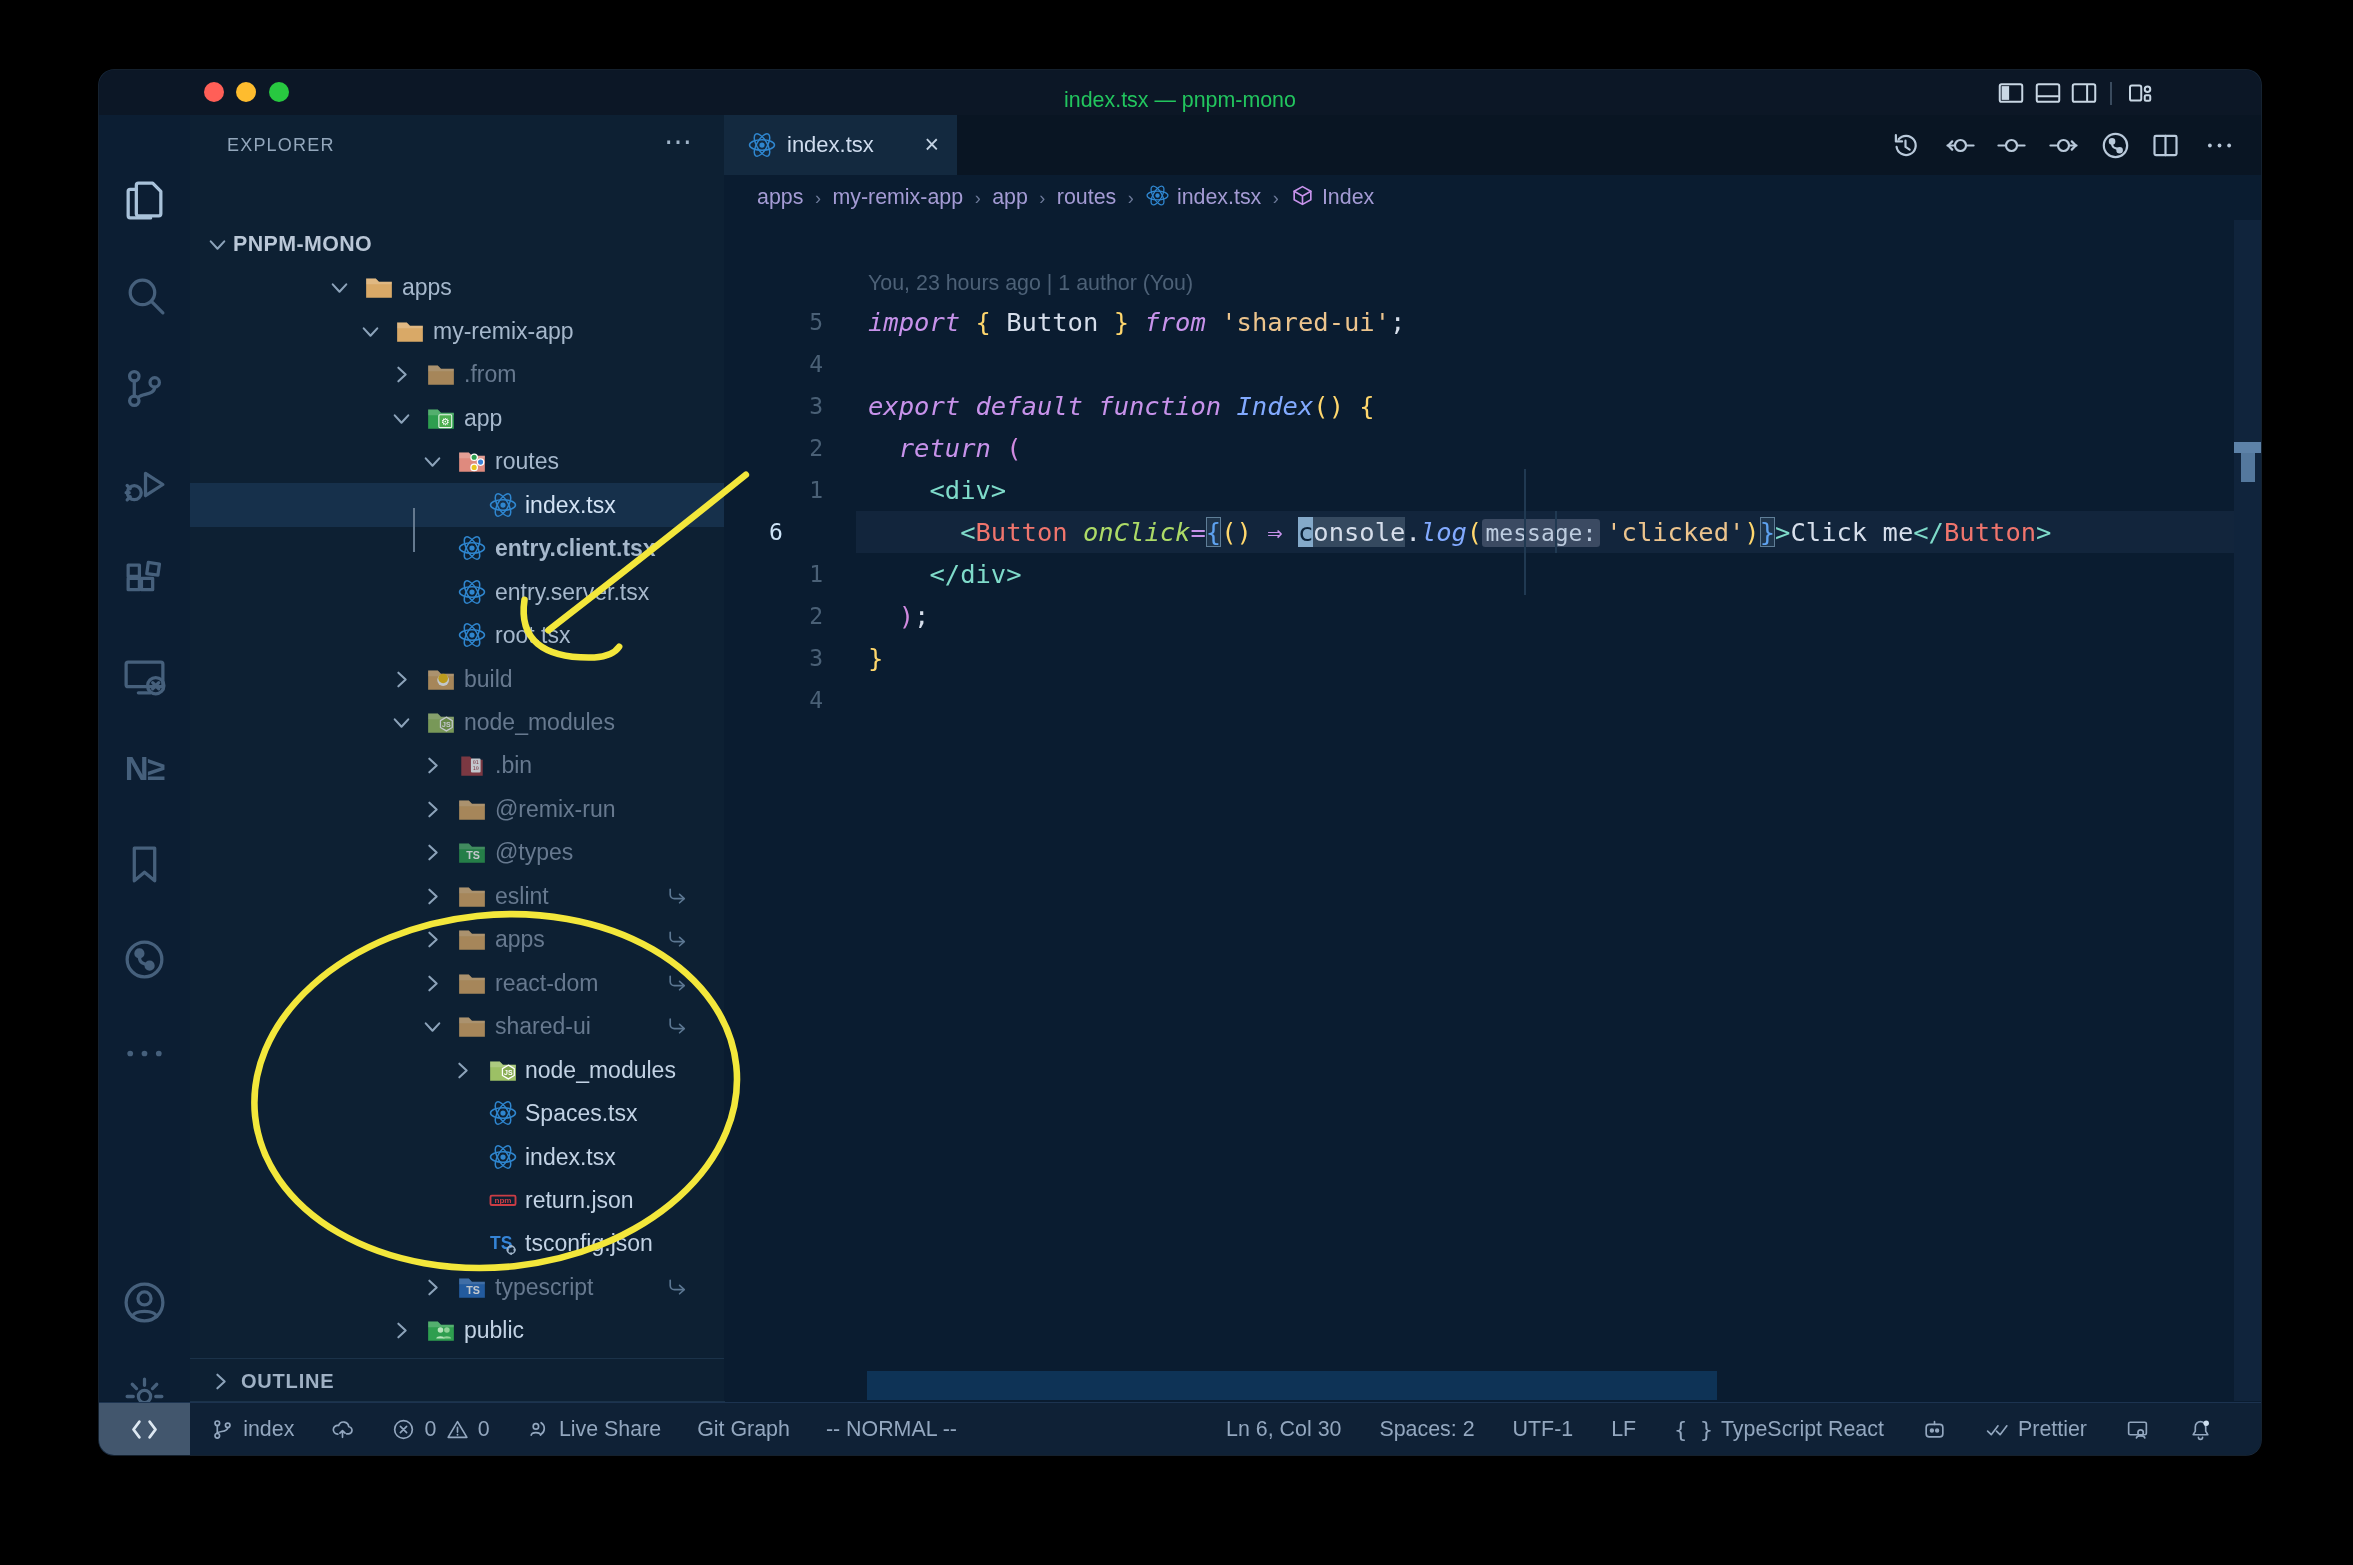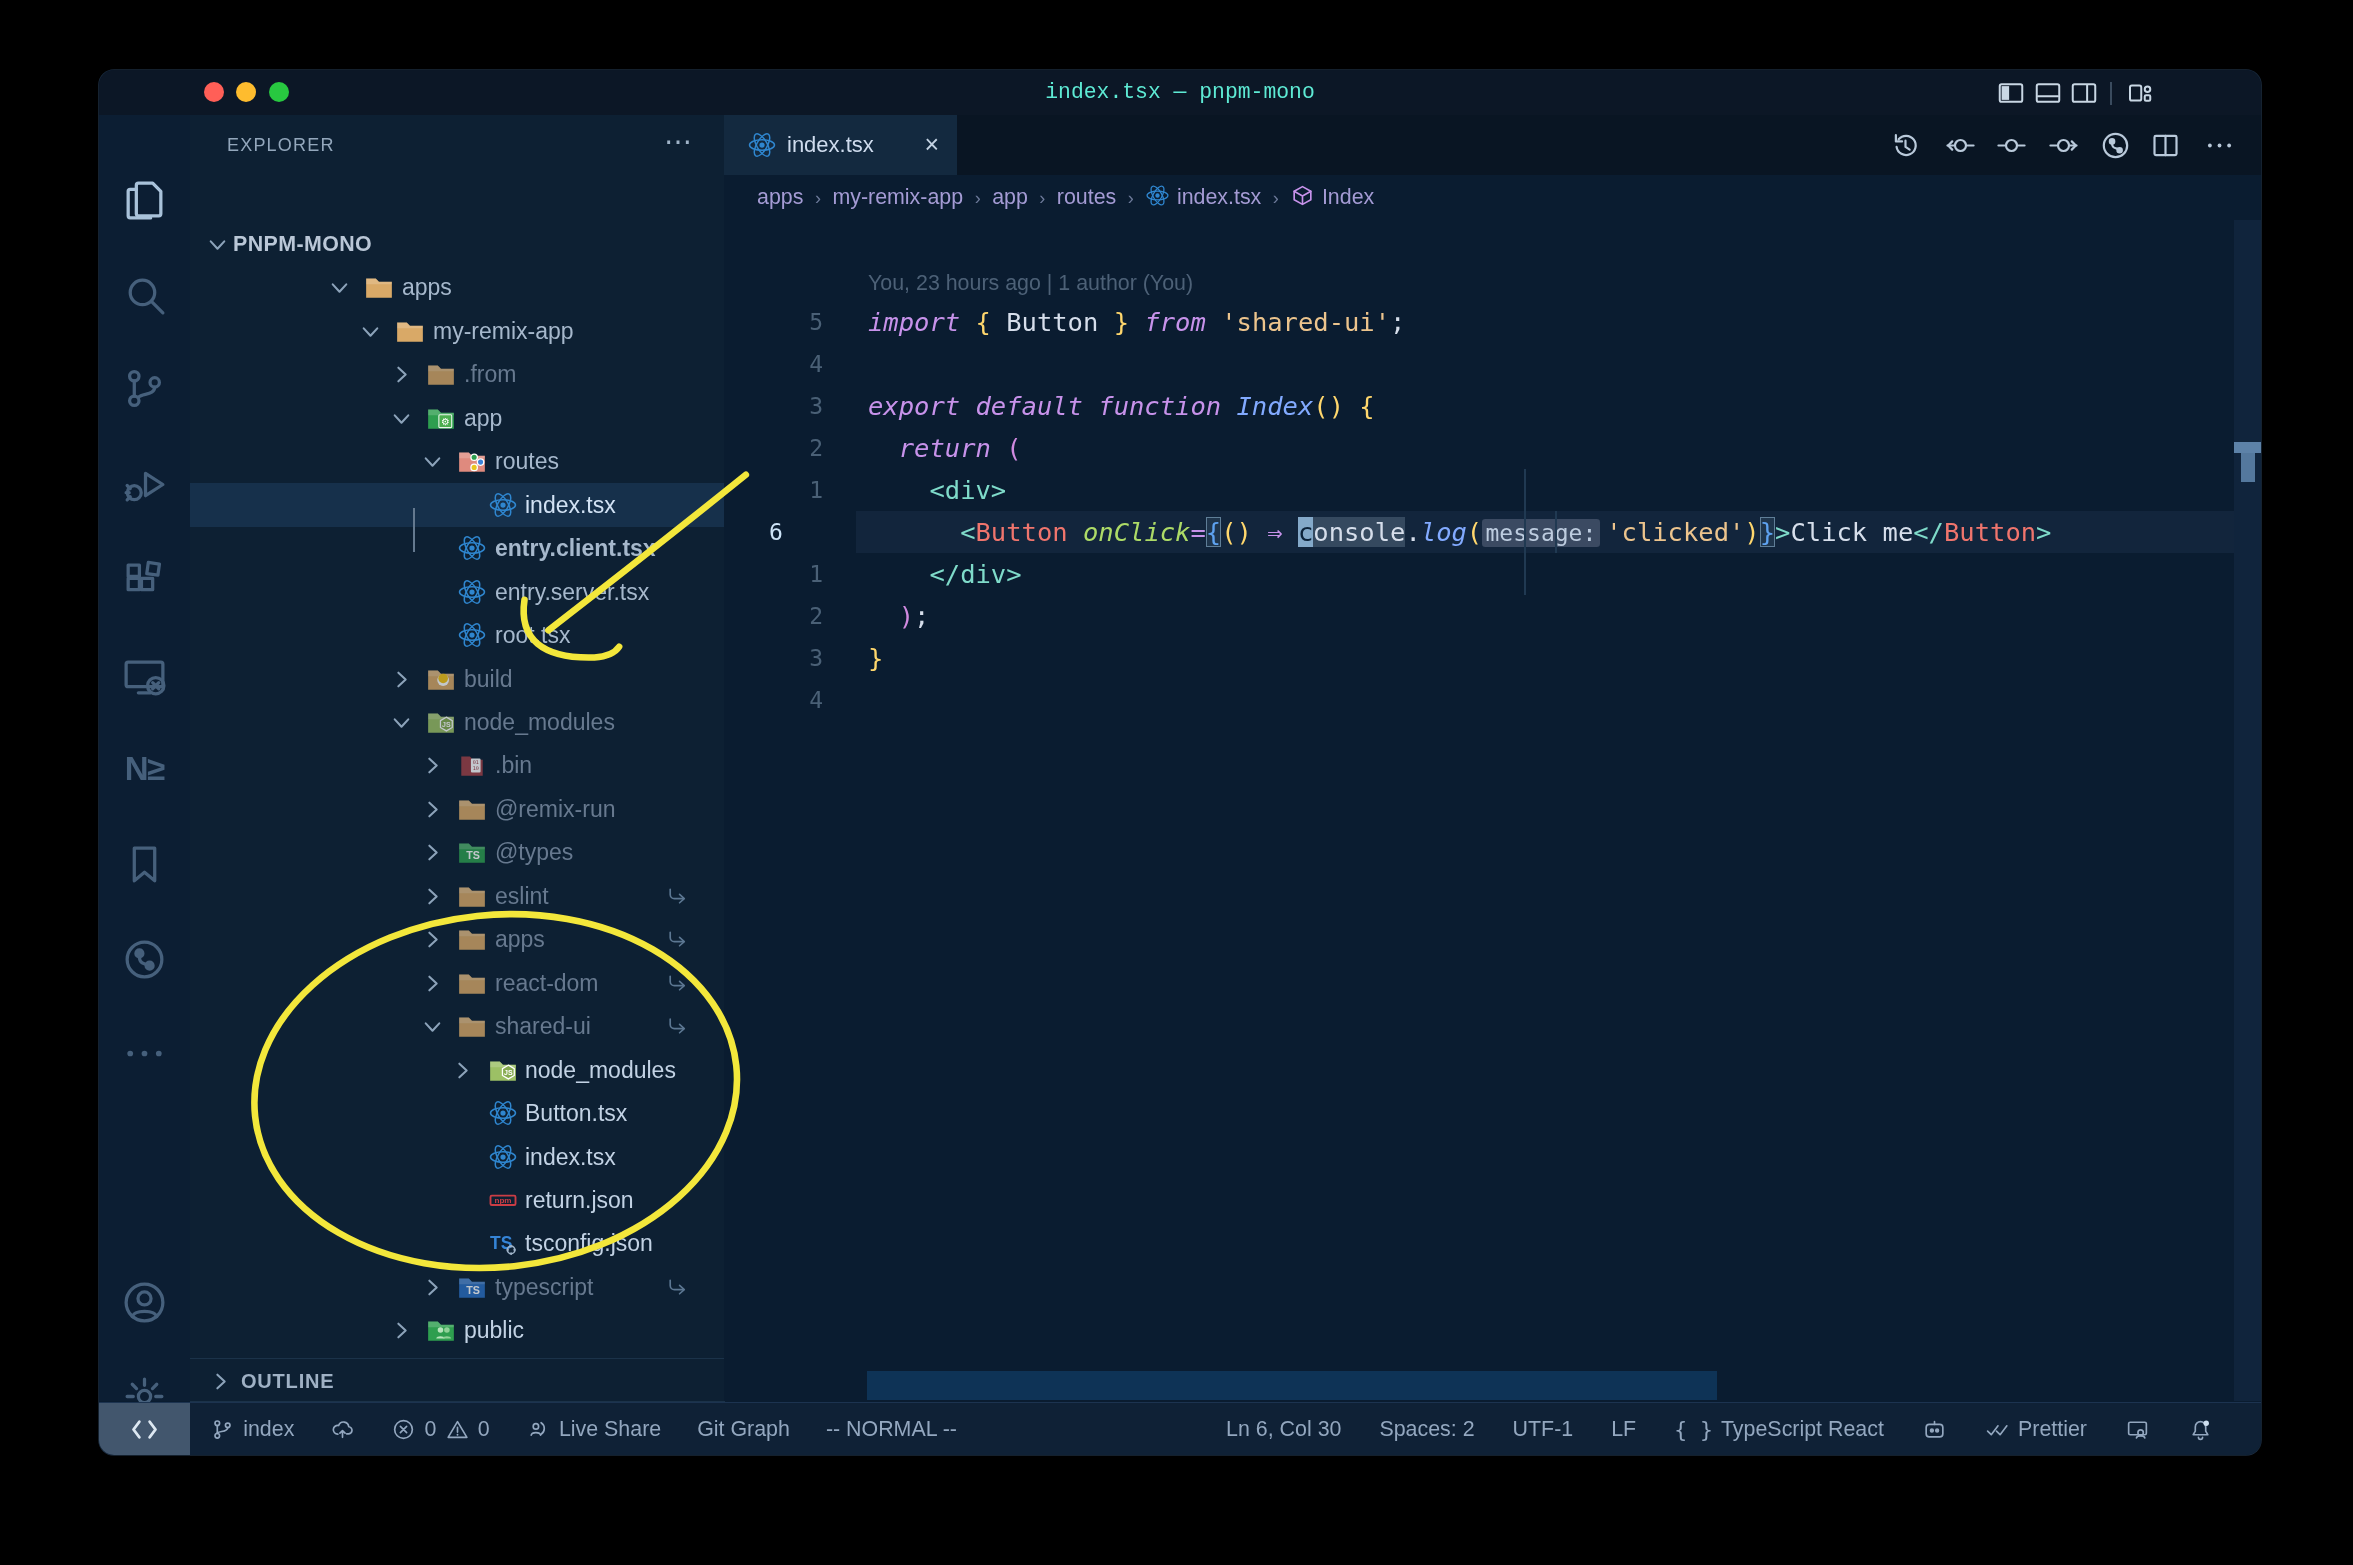--- a/index.html
+++ b/index.html
@@ -2,22 +2,22 @@
 <html style="font-size:13px"><head>
 <meta charset="utf-8">
 <style>
   html,body{margin:0;padding:0;background:#000;width:2354px;height:1565px;overflow:hidden;
     font-family:"Liberation Sans", sans-serif;}
   #window{position:absolute;left:99px;top:70px;width:2162px;height:1385px;background:#0a1c30;
     border-radius:15px;overflow:hidden;box-shadow:0 0 0 0.8px #1b2b3d;}
   
   #titlebar{position:absolute;left:0;top:0;width:100%;height:45px;background:#0c1726;}
   .tl{position:absolute;top:12.3px;width:20px;height:20px;border-radius:50%;}
-  #title-text{position:absolute;left:0;right:0;top:0;height:45px;line-height:45px;text-align:center;
-    color:#5eead4;font-size:21.4px;font-family:Liberation Mono, monospace;}
+  #title-text{position:absolute;left:0;right:0;top:8px;height:45px;line-height:45px;text-align:center;
+    color:#22c55e;font-size:21.4px;}
   .tbicon{position:absolute;top:8.2px;width:30px;height:30px;color:#c9d7e4;}
   .tbicon svg{width:100%;height:100%;}
   #tb-divider{position:absolute;top:11.5px;width:1.6px;height:23px;background:#3a4b5e;}
   
   #activitybar{position:absolute;left:0;top:45px;width:91px;height:1286px;background:#0c1e33;border-right:0.8px solid #142countries84)d;}
   .abicon{position:absolute;left:20.6px;width:49px;height:49px;color:#46607c;}
   .abicon.active{color:#a9c2da;}
   .abicon svg{width:100%;height:100%;}
   .abicon .nxtxt{font-size:33px;font-weight:bold;line-height:49px;text-align:center;letter-spacing:-1.6px;}
   #gear-badge{position:absolute;border-radius:50%;background:#4d6785;color:#e8f1fa;font-size:17.3px;
@@ -429,21 +429,21 @@
         </div>
         <div class="trow bright" style="top: 976px;">
           <span class="ficon" style="left: 298px;"><svg viewBox="0 0 24 24">
               <g fill="none" stroke="#2f86cf" stroke-width="1.2">
                 <ellipse cx="12" cy="12" rx="10" ry="4.2"></ellipse>
                 <ellipse cx="12" cy="12" rx="10" ry="4.2" transform="rotate(60 12 12)"></ellipse>
                 <ellipse cx="12" cy="12" rx="10" ry="4.2" transform="rotate(120 12 12)"></ellipse>
               </g>
               <circle cx="12" cy="12" r="2.1" fill="#2f86cf"></circle>
             </svg></span>
-          <span class="lbl" style="left: 335px;">Button.tsx</span>
+          <span class="lbl" style="left: 335px;">Spaces.tsx</span>
         </div>
         <div class="trow bright" style="top: 1020px;">
           <span class="ficon" style="left: 298px;"><svg viewBox="0 0 24 24">
               <g fill="none" stroke="#2f86cf" stroke-width="1.2">
                 <ellipse cx="12" cy="12" rx="10" ry="4.2"></ellipse>
                 <ellipse cx="12" cy="12" rx="10" ry="4.2" transform="rotate(60 12 12)"></ellipse>
                 <ellipse cx="12" cy="12" rx="10" ry="4.2" transform="rotate(120 12 12)"></ellipse>
               </g>
               <circle cx="12" cy="12" r="2.1" fill="#2f86cf"></circle>
             </svg></span>

